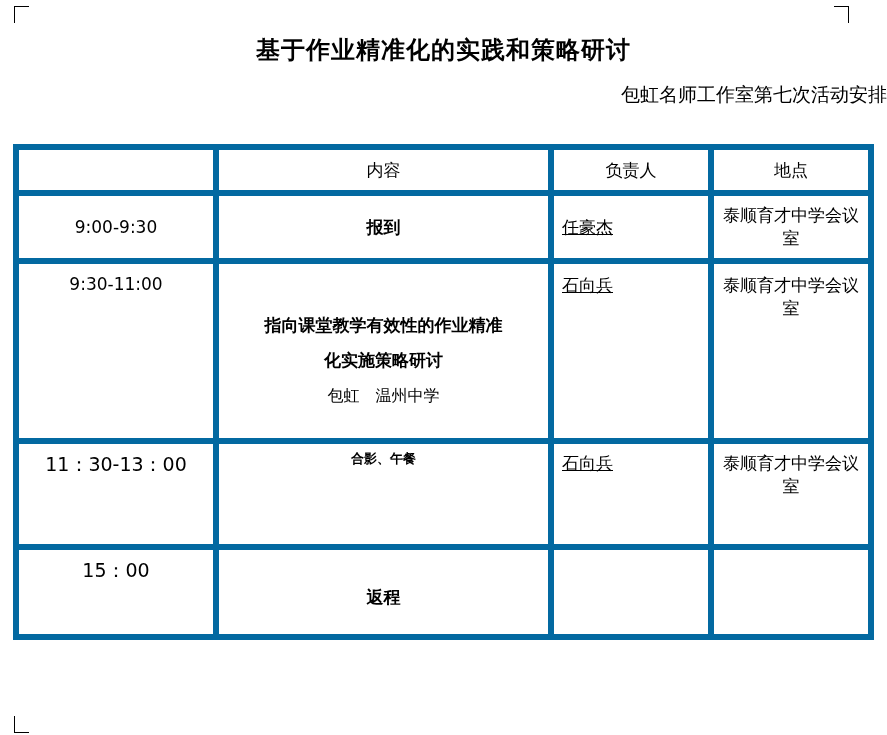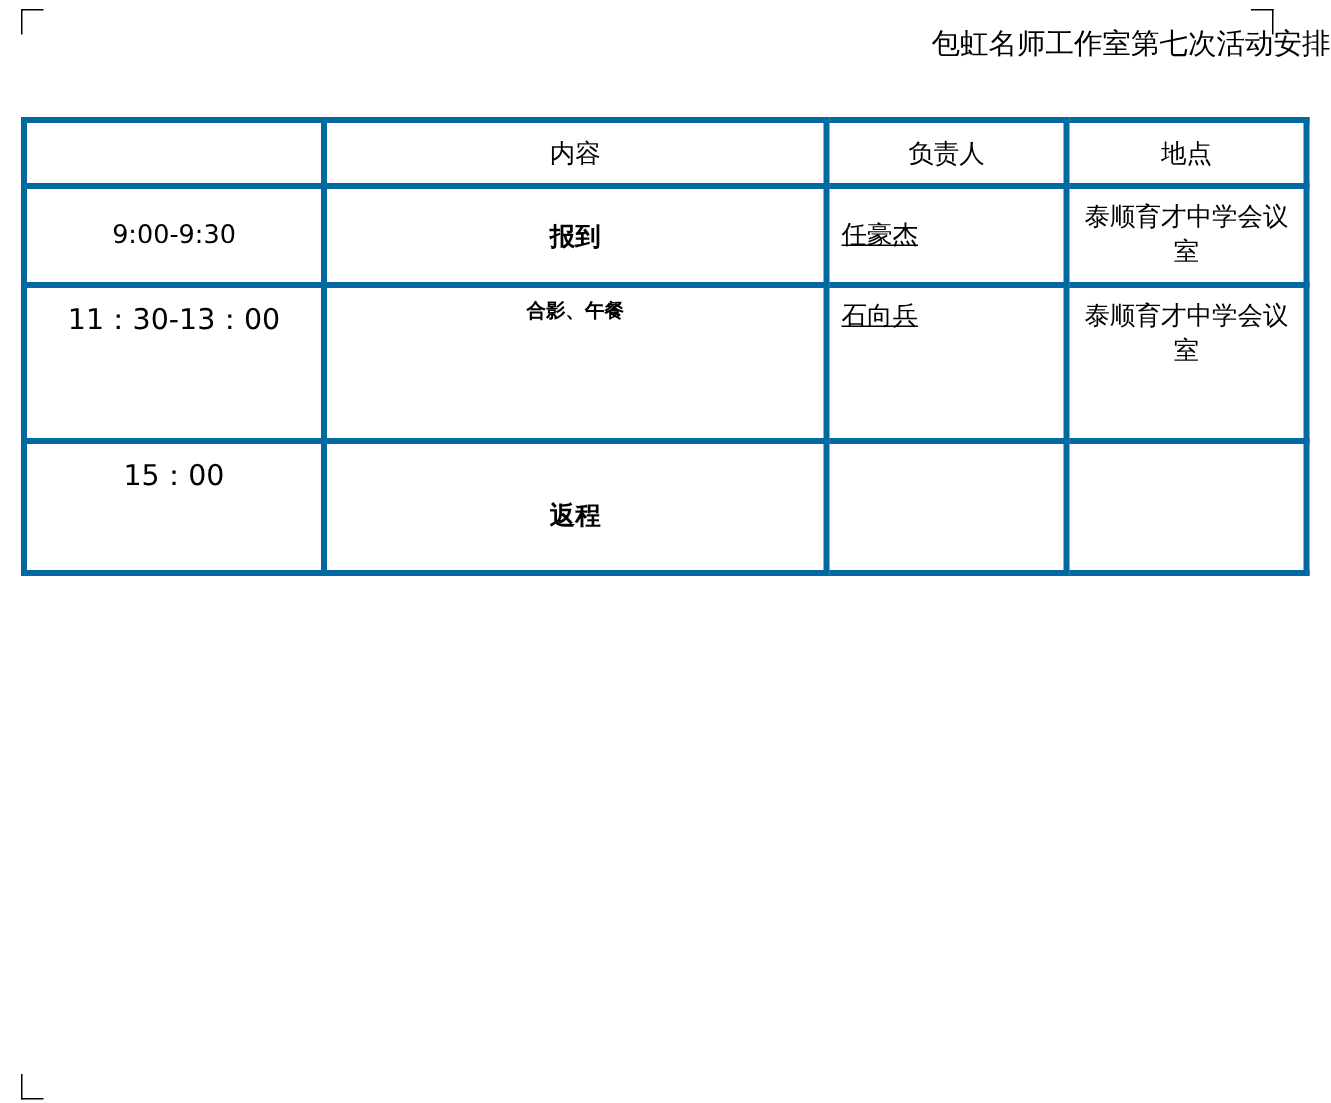--- a/index.html
+++ b/index.html
@@ -70,21 +70,21 @@
     font-family: "DejaVu Sans", "Liberation Sans", sans-serif;
   }
 
   table.schedule {
     border-collapse: collapse;
     margin: 36px auto 0 auto;
     width: 855px;
     table-layout: fixed;
   }
   table.schedule td {
-    border: 4px solid #0369a1;
+    border: 6px solid #0369a1;
     padding: 4px 8px;
     vertical-align: middle;
     font-size: 17px;
     font-family: "DejaVu Sans", "Liberation Sans", sans-serif;
   }
   col.c-time  { width: 200px; }
   col.c-content { width: 335px; }
   col.c-person  { width: 160px; }
   col.c-place   { width: 160px; }
 
@@ -129,20 +129,21 @@
 </style>
 </head>
 <body>
 
 <div class="corner-mark corner-tl"></div>
 <div class="corner-mark corner-tr"></div>
 <div class="corner-mark corner-bl"></div>
 
 <div class="doc">
 
+  <div class="title">基于作业精准化的实践和策略研讨</div>
   <div class="subtitle">包虹名师工作室第七次活动安排</div>
 
   <table class="schedule">
     <colgroup>
       <col class="c-time">
       <col class="c-content">
       <col class="c-person">
       <col class="c-place">
     </colgroup>
     <tbody>
@@ -153,20 +154,30 @@
         <td class="cell-center">地点</td>
       </tr>
 
       <tr>
         <td class="time-cell" style="height:54px">9:00-9:30</td>
         <td class="cell-center cell-bold">报到</td>
         <td class="person-cell">任豪杰</td>
         <td class="place-cell">泰顺育才中学会议室</td>
       </tr>
 
+      <tr>
+        <td class="time-cell" style="height:160px; vertical-align:top; padding-top:10px">9:30-11:00</td>
+        <td class="content-multi">
+          <span class="content-line cell-bold" style="padding:18px 0 0 0">指向课堂教学有效性的作业精准</span>
+          <span class="content-line cell-bold">化实施策略研讨</span>
+          <span class="content-line content-sub">包虹　温州中学</span>
+        </td>
+        <td class="person-cell" style="vertical-align:top; padding-top:10px">石向兵</td>
+        <td class="place-cell" style="vertical-align:top; padding-top:10px">泰顺育才中学会议室</td>
+      </tr>
 
       <tr>
         <td class="time-cell cjk-colon" style="height:88px; vertical-align:top; padding-top:8px">11：30-13：00</td>
         <td class="cell-center cell-bold" style="vertical-align:top; padding-top:6px; font-size:13px">合影、午餐</td>
         <td class="person-cell" style="vertical-align:top; padding-top:8px">石向兵</td>
         <td class="place-cell" style="vertical-align:top; padding-top:8px">泰顺育才中学会议室</td>
       </tr>
 
 
       <tr>

